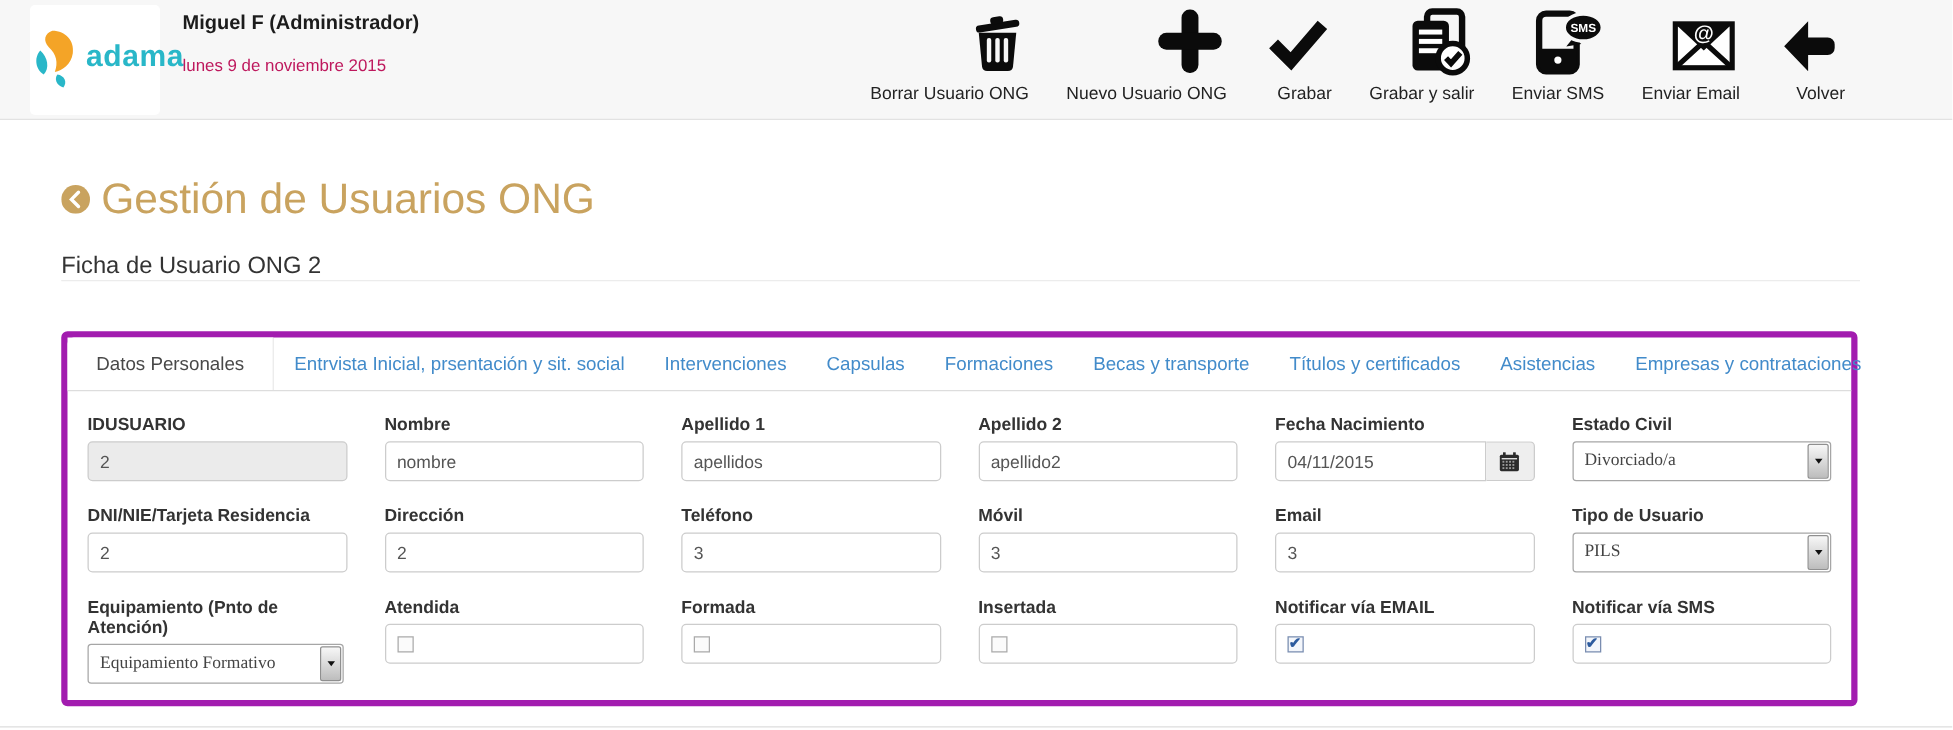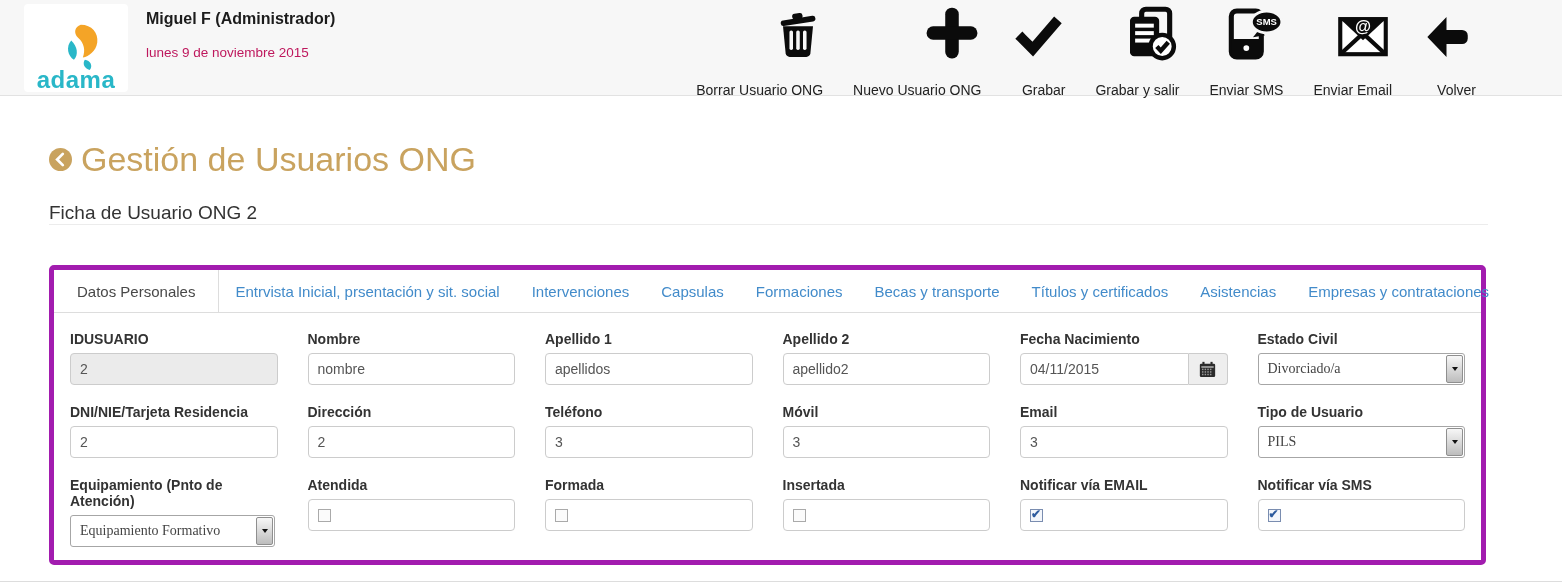--- a/index.html
+++ b/index.html
@@ -5,32 +5,32 @@
   * { margin:0; padding:0; box-sizing:border-box; }
   html,body { width:1562px; height:584px; }
   body {
     font-family:"Liberation Sans", sans-serif;
     background:#fff; color:#333; position:relative; overflow:hidden;
   }
 
   
   .header { height:96px; background:#f7f7f7; border-bottom:1px solid #e2e2e2; display:flex; align-items:flex-start; }
   .logo-card { margin:4px 0 0 24px; width:104px; height:88px; background:#fff; border-radius:4px;
-               display:flex; flex-direction:column; align-items:center; justify-content:flex-end; cursor:pointer; }
+               display:flex; flex-direction:row; align-items:center; justify-content:center; cursor:pointer; }
   .logo-mark svg { width:64px; height:48px; display:block; }
   .logo-text { color:var(--logo-cyan,#29b7c8); font-size:24px; font-weight:bold; line-height:1; margin-top:-4px; letter-spacing:.5px; }
   .user-block { margin:10px 0 0 18px; }
   .user-name { font-size:16px; font-weight:bold; color:#1c1c1c; }
   .user-date { font-size:13.5px; color:#be185d; margin-top:17px; }
 
   .toolbar { margin-left:auto; margin-right:78px; display:flex; align-items:flex-start; gap:14px; padding-top:2px; }
   .tool-btn { display:flex; flex-direction:column; align-items:flex-end; padding:0 8px; cursor:pointer; }
   .tool-icon { height:64px; display:flex; align-items:flex-end; justify-content:center; padding-bottom:4px; }
   .tool-icon svg { display:block; }
-  .tool-label { font-size:14px; color:#222; white-space:nowrap;margin-top:16px; }
+  .tool-label { font-size:14px; color:#222; white-space:nowrap; }
 
   
   .page-title-row { margin:44px 0 0 49px; display:flex; align-items:center; gap:9px; }
   .back-circle { width:23px; height:23px; cursor:pointer; flex:0 0 auto; }
   .page-title { font-size:34px; font-weight:normal; color:var(--accent-gold,#c9a35f); }
   .subtitle-wrap { margin:23px 0 0 49px; width:1439px; border-bottom:1px solid #ececec; }
   .page-subtitle { font-size:19px; font-weight:normal; color:#333; }
 
   
   .panel { margin:40px 0 16px 49px; width:1437px; border:5px solid #a21caf; border-radius:5px; background:#fff; }

